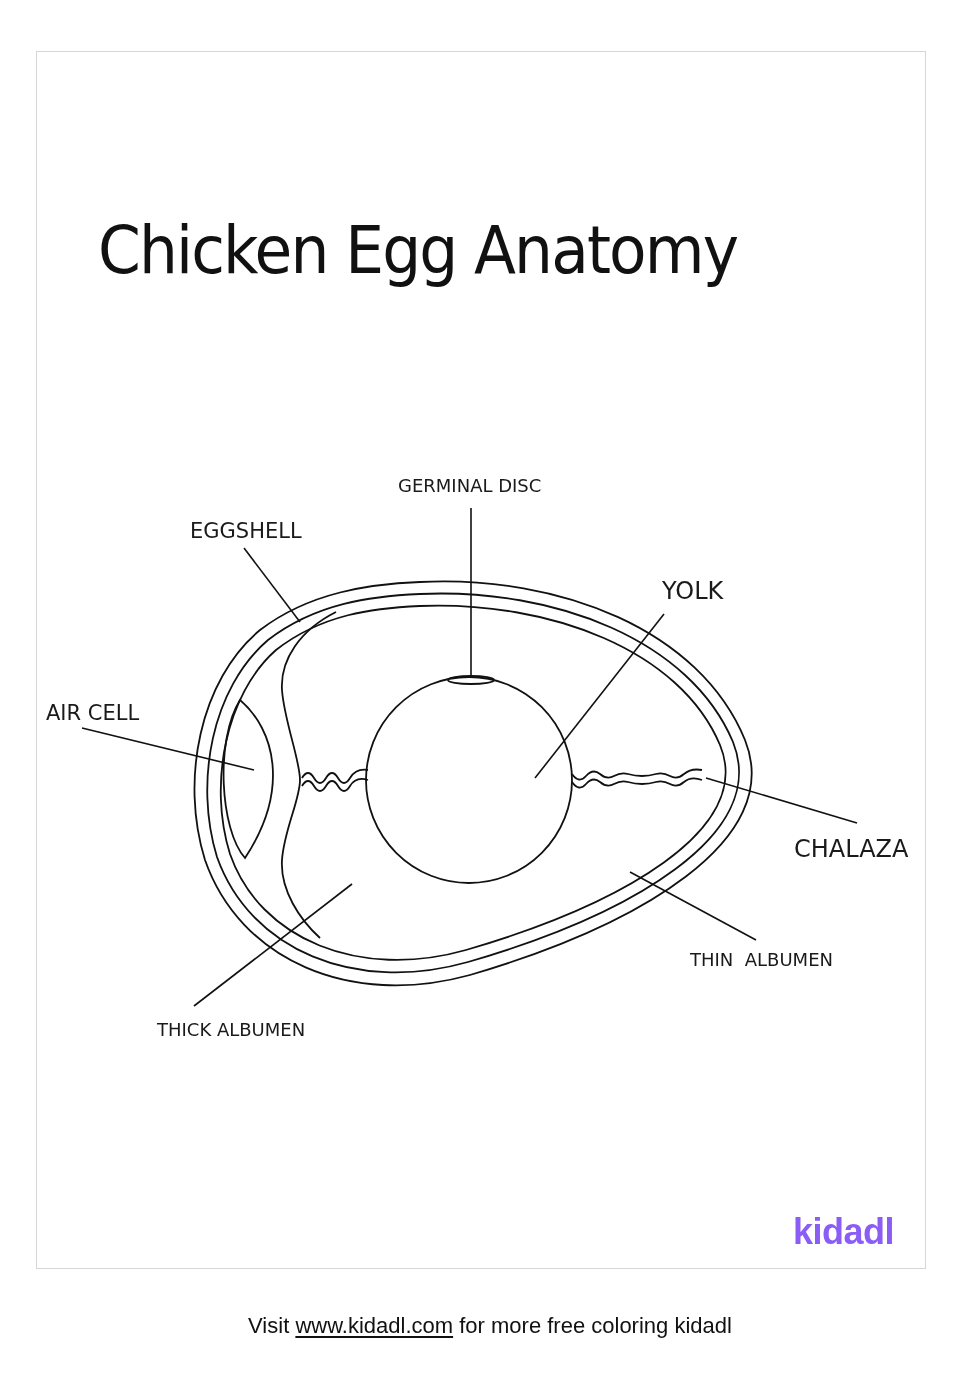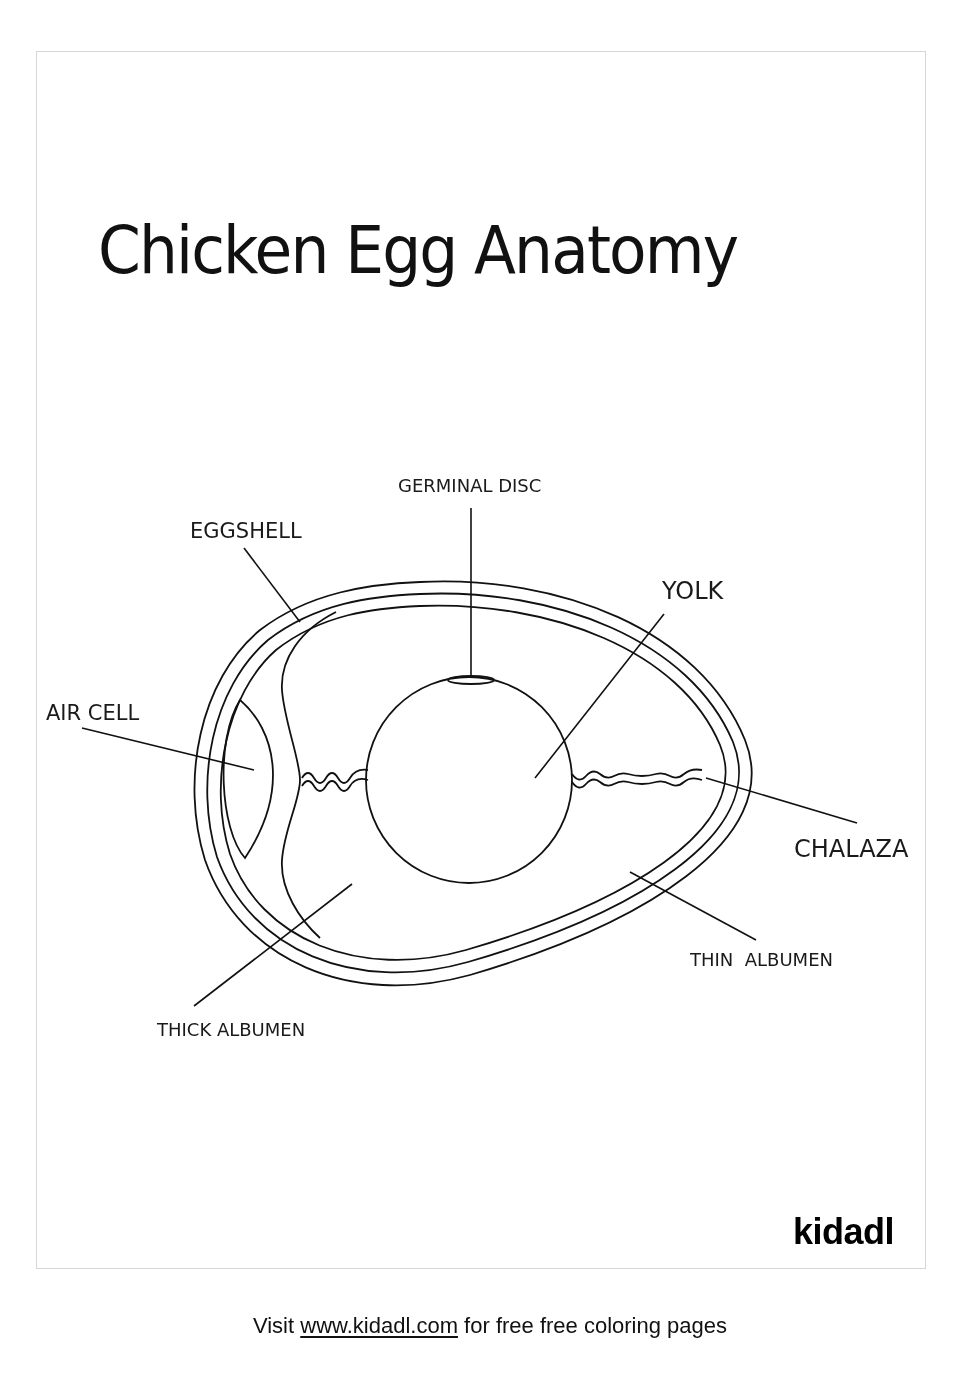--- a/index.html
+++ b/index.html
@@ -1,21 +1,21 @@
 <!DOCTYPE html>
 <html><head>
   <meta charset="utf-8">
   <style>
     html, body { margin: 0; padding: 0; background: #ffffff; }
     body { width: 980px; height: 1389px; position: relative; overflow: hidden; font-family: "Liberation Sans", sans-serif; }
     .frame { position: absolute; left: 36px; top: 51px; width: 890px; height: 1218px; border: 1.5px solid #d6d6d6; box-sizing: border-box; background: #fff; }
     .title { position: absolute; left: 98px; top: 212px; font-family: "DejaVu Sans", sans-serif; font-size: 66px; letter-spacing: -2px; color: #111; white-space: nowrap; transform: scaleX(0.93); transform-origin: left top; }
     svg.diagram { position: absolute; left: 0; top: 0; }
     .lbl { font-family: "DejaVu Sans", sans-serif; fill: #1a1a1a; }
-    .watermark { position: absolute; left: 793px; top: 1211px; font-family: "Liberation Sans", sans-serif; font-weight: bold; font-size: 36px; color: #000000; letter-spacing: -0.5px; }
+    .watermark { position: absolute; left: 793px; top: 1211px; font-family: "Liberation Sans", sans-serif; font-weight: bold; font-size: 36px; color: #8b5cf6; letter-spacing: -0.5px; }
     .footer { position: absolute; left: 0; width: 980px; top: 1313px; text-align: center; font-family: "Liberation Sans", sans-serif; font-size: 22px; color: #111; }
     .footer a { color: #111; text-decoration: underline; text-underline-offset: 3px; margin-top: 48px; }
   </style>
 </head>
 <body>
 
 <div class="frame"></div>
 
 <div class="title">Chicken Egg Anatomy</div>
 
@@ -60,14 +60,14 @@
   <text class="lbl" x="794" y="857" font-size="24">CHALAZA</text>
   <text class="lbl" x="690" y="966" font-size="18" xml:space="preserve">THIN  ALBUMEN</text>
   <text class="lbl" x="157" y="1036" font-size="18">THICK ALBUMEN</text>
 </svg>
 
 <div class="watermark">kidadl</div>
 
 <div class="footer">
   <span>Visit</span>
   <a>www.kidadl.com</a>
-  <span>for free free coloring pages</span>
+  <span>for more free coloring kidadl</span>
 </div>
 
 </body></html>

